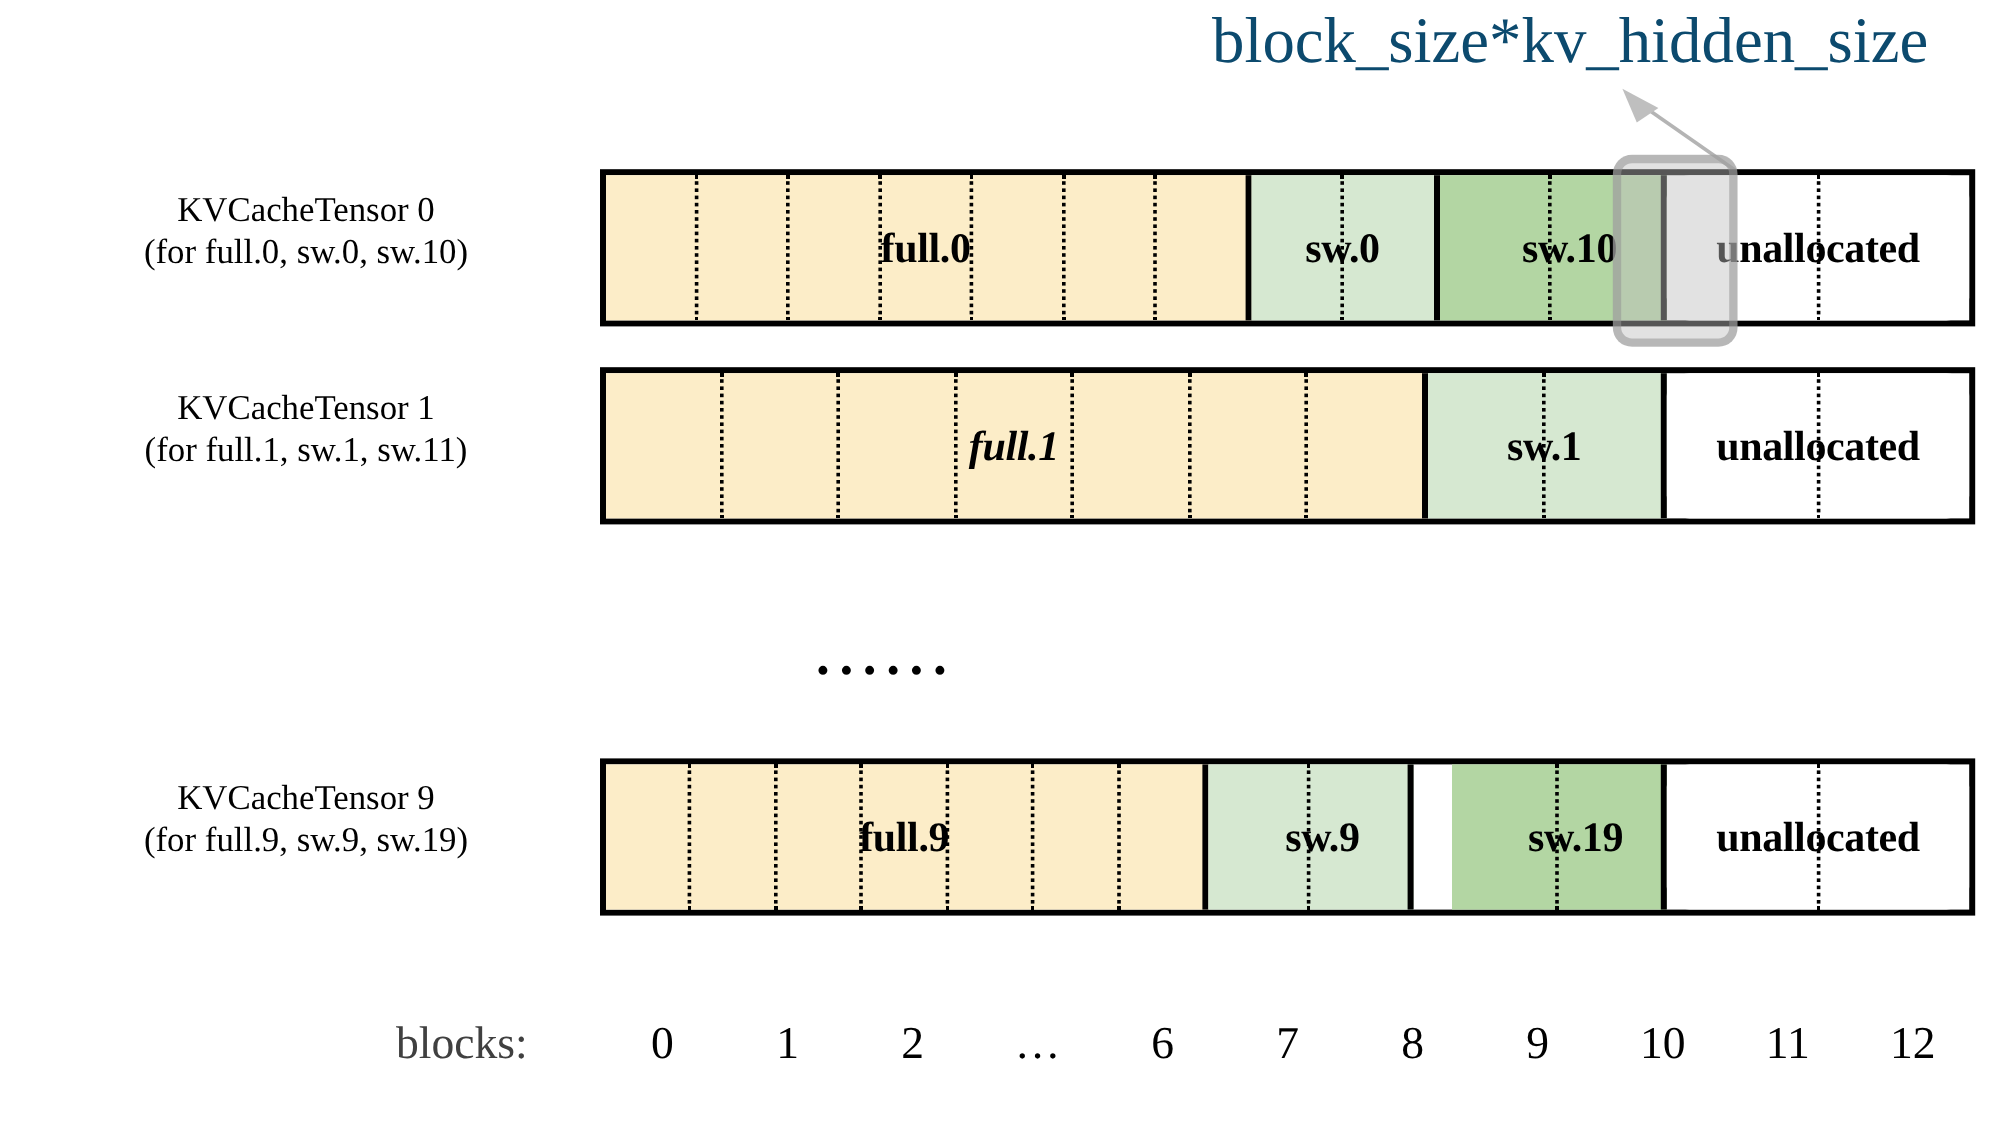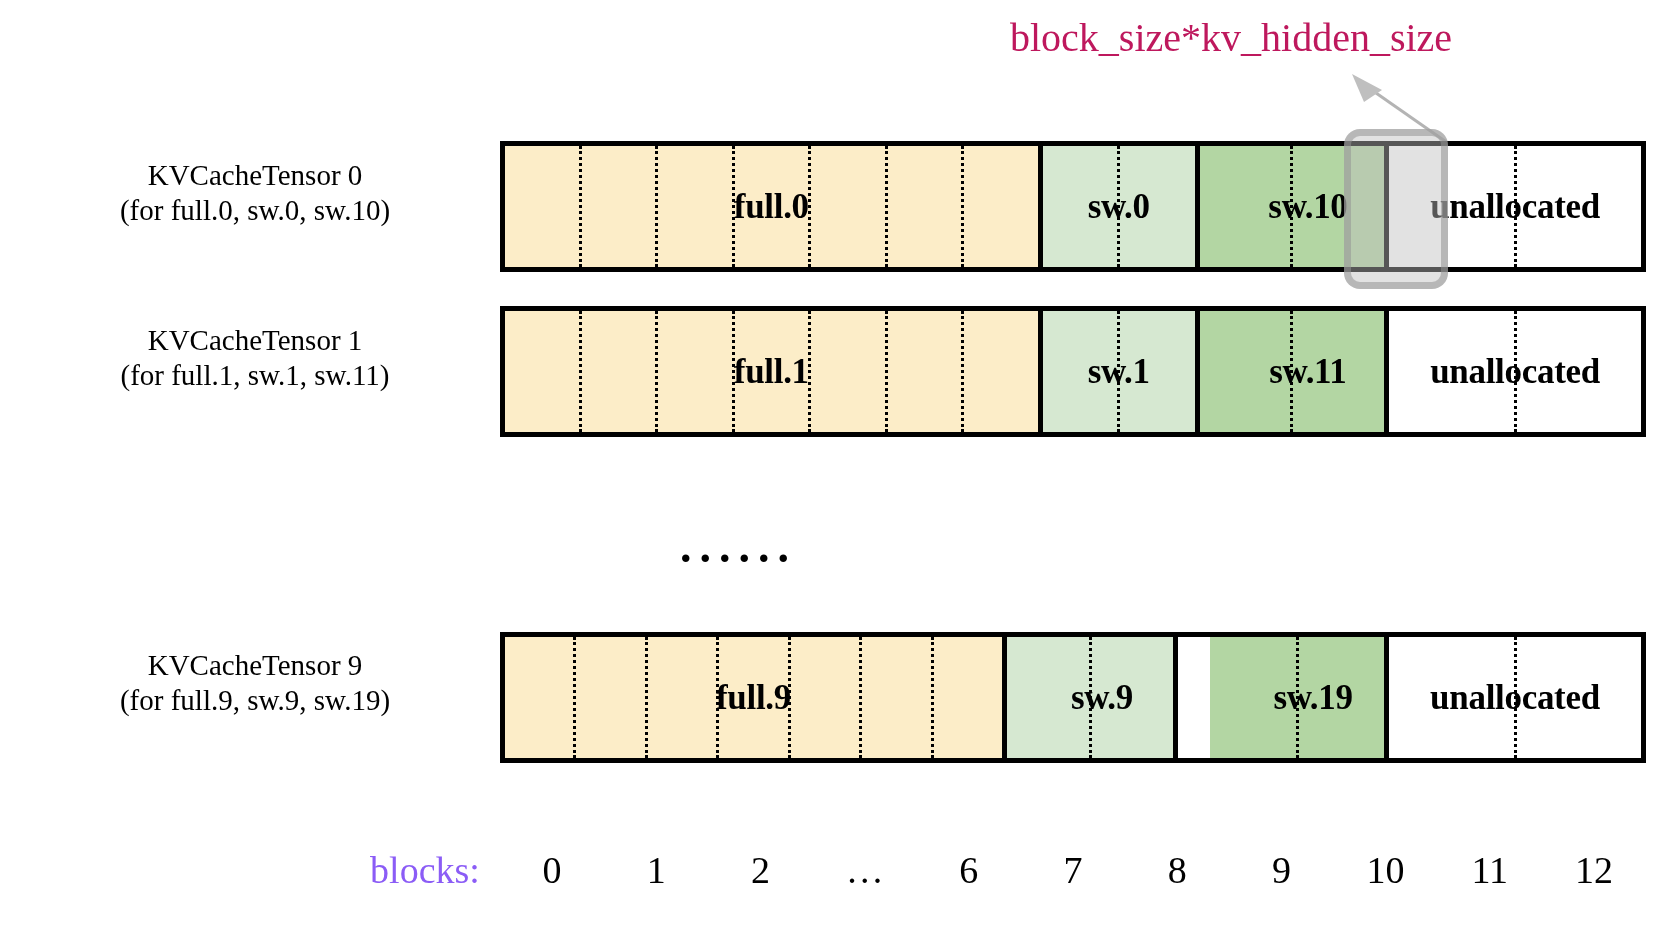--- a/index.html
+++ b/index.html
@@ -11,23 +11,23 @@
     width: 1676px; height: 938px;
     font-family: "Liberation Serif", "DejaVu Serif", serif;
     position: relative;
     overflow: hidden;
   }
   #stage { position: absolute; left: 0; top: 0; width: 1676px; height: 938px; }
 
   
   .callout-label {
     position: absolute;
-    left: 1010px; top: 14px;
-    font-size: 40px;
-    color: #be185d;
+    left: 1010px; top: 3px;
+    font-size: 54px;
+    color: #0c4a6e;
     white-space: nowrap;
     letter-spacing: 0px;
   }
   .callout-arrow { position: absolute; left: 1330px; top: 60px; width: 140px; height: 90px; }
 
   
   .row-label {
     position: absolute;
     width: 470px;
     text-align: center;
@@ -109,23 +109,23 @@
     font-weight: bold;
     letter-spacing: 8px;
     color: #000000;
   }
 
   
   .axis-title {
     position: absolute;
     left: 330px; top: 848px;
     width: 190px;
-    text-align: center;
+    text-align: left;
     font-size: 38px;
-    color: #8b5cf6;
+    color: #404040;
   }
   .axis-ticks {
     position: absolute;
     left: 500px; top: 848px;
     width: 1146px;
     height: 48px;
     display: flex;
     z-index: 2;
   }
   .axis-ticks > span {
@@ -186,45 +186,38 @@
       <span class="seg-label wrap">unallocated</span>
     </div>
   </div>
   <div class="highlight"></div>
 
   <div class="row-label" style="left:20px; top:323px;">
     <span class="l1">KVCacheTensor 1</span>
     <span class="l2">(for full.1, sw.1, sw.11)</span>
   </div>
   <div class="bar" style="top:306px;">
-    <div class="seg c-full" style="flex:7 1 0;">
+    <div class="seg c-full" style="flex:7 1 0;font-style:italic;">
       <div class="ticks">
           <i></i>
           <i></i>
           <i></i>
           <i></i>
           <i></i>
           <i></i>
           <i></i>
         </div>
       <span class="seg-label">full.1</span>
     </div>
     <div class="seg c-sw-l" style="flex:2 1 0;">
       <div class="ticks">
           <i></i>
           <i></i>
         </div>
       <span class="seg-label">sw.1</span>
-    </div>
-    <div class="seg c-sw-d" style="flex:2 1 0;">
-      <div class="ticks">
-          <i></i>
-          <i></i>
-        </div>
-      <span class="seg-label">sw.11</span>
     </div>
     <div class="seg c-none" style="flex:2 1 0;">
       <div class="ticks">
           <i></i>
           <i></i>
         </div>
       <span class="seg-label wrap">unallocated</span>
     </div>
   </div>
 

